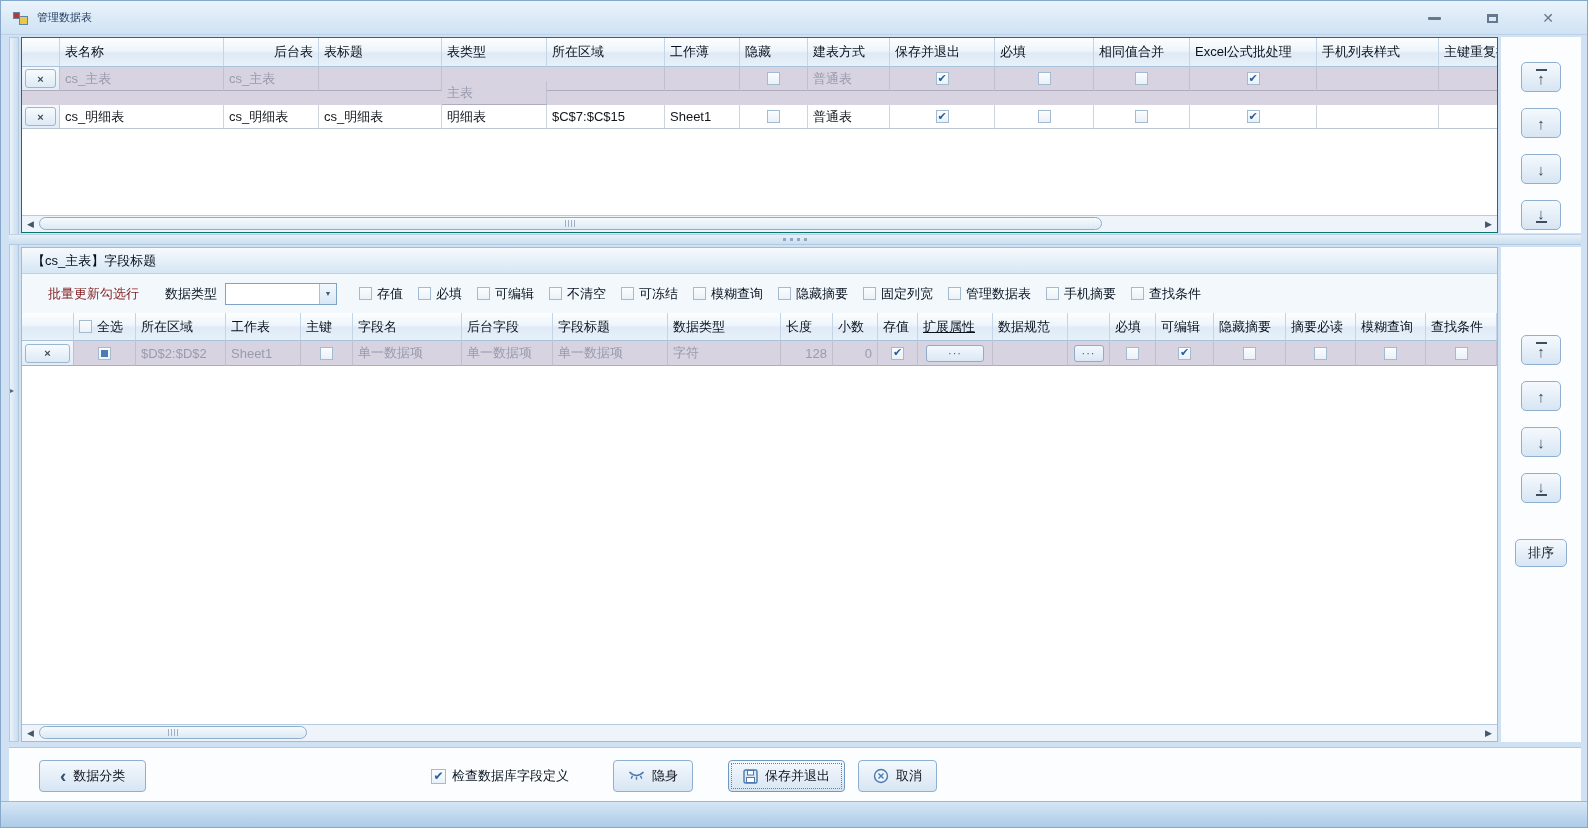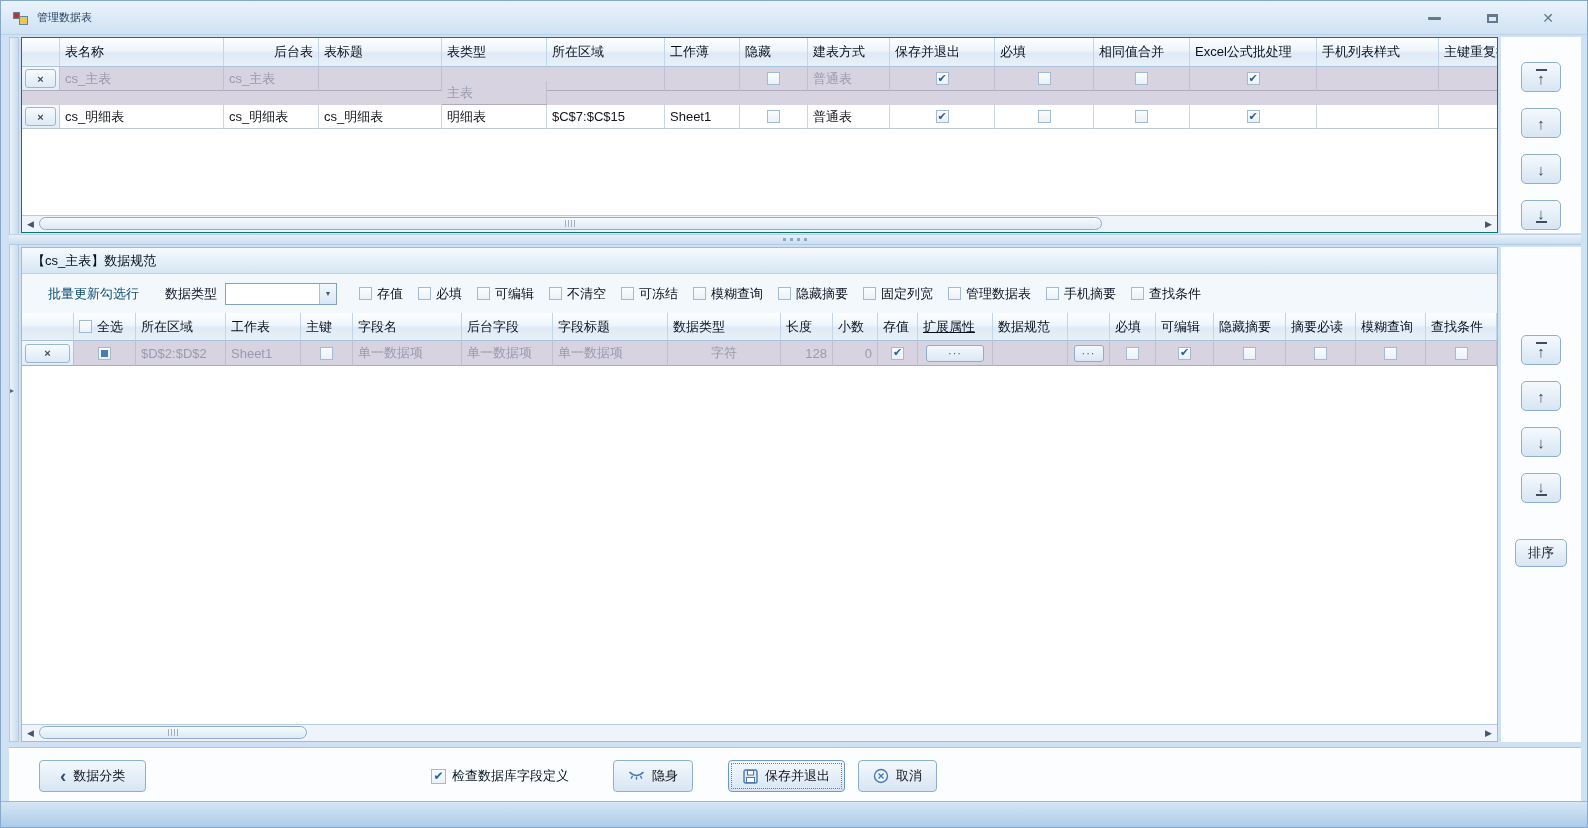--- a/index.html
+++ b/index.html
@@ -75,21 +75,21 @@
     background:linear-gradient(#e7f0f8,#cbdeef);border-top:1px solid #bed3e7;border-bottom:1px solid #b2cbe2;
     display:flex;align-items:center;justify-content:center;}
   .grip-dots{display:flex;gap:4px;}
   .grip-dots i{width:3px;height:3px;background:#8ea7c5;}
 
   
   .panel2{position:absolute;left:20px;top:246px;width:1477px;height:495px;background:#fff;border:1px solid #9fbbd7;}
   .caption{height:26px;background:linear-gradient(#f7fafd,#d5e6f4);border-bottom:1px solid #bdd2e6;
     display:flex;align-items:center;padding-left:10px;font-size:13px;color:#05101c;}
   .f-toolbar{height:39px;display:flex;align-items:center;padding-left:26px;background:#f3f8fc;font-size:13px;color:#0a1420;}
-  .batch{color:#0c4a6e;margin-right:26px;font-family:Liberation Serif, serif;}
+  .batch{color:#7f1d1d;margin-right:26px;font-family:Liberation Serif, serif;}
   .dt-label{margin-right:8px;}
   .combo{width:112px;height:22px;border:1px solid #7fa3c5;background:#fff;display:flex;margin-right:22px;}
   .combo-val{flex:1;font-size:12px;padding:3px 4px;}
   .combo-btn{width:17px;background:linear-gradient(#f2f8fd,#d9e7f4);border-left:1px solid #a9c2db;
     display:flex;align-items:center;justify-content:center;}
   .combo-btn i{font-style:normal;font-size:7px;color:#3c5a7c;}
   .tb-checks{display:flex;align-items:center;}
   .tb-check{display:flex;align-items:center;gap:5px;margin-right:15px;}
 
   
@@ -332,21 +332,21 @@
     <span class="grip-dots">
         <i></i>
         <i></i>
         <i></i>
         <i></i>
       </span>
   </div>
 
   <div class="panel2">
     <div class="caption">
-      <span>【cs_主表】数据规范</span>
+      <span>【cs_主表】字段标题</span>
     </div>
     <div class="f-toolbar">
       <span class="batch">批量更新勾选行</span>
       <span class="dt-label">数据类型</span>
       <div class="combo">
         <span class="combo-val"></span>
         <span class="combo-btn">
             <i>▼</i>
           </span>
       </div>
@@ -484,21 +484,21 @@
           </div>
           <div class="g-cell text" style="width: 109px;">
             <span>单一数据项</span>
           </div>
           <div class="g-cell text" style="width: 91px;">
             <span>单一数据项</span>
           </div>
           <div class="g-cell text" style="width: 115px;">
             <span>单一数据项</span>
           </div>
-          <div class="g-cell text" style="width: 113px; justify-content: center;">
+          <div class="g-cell text" style="width: 113px;">
             <span>字符</span>
           </div>
           <div class="g-cell num" style="width: 52px;">
             <span>128</span>
           </div>
           <div class="g-cell num" style="width: 45px;">
             <span>0</span>
           </div>
           <div class="g-cell check" style="width: 40px;">
             <span class="cb checked">

